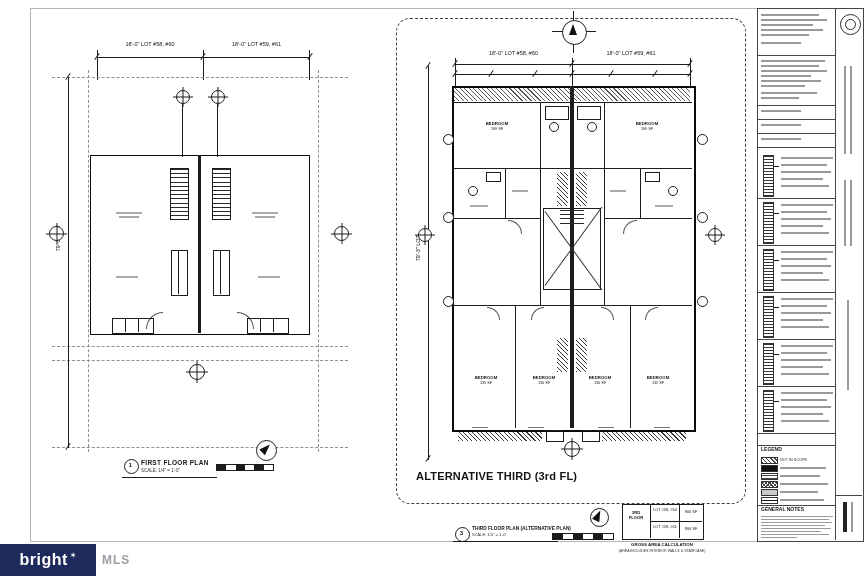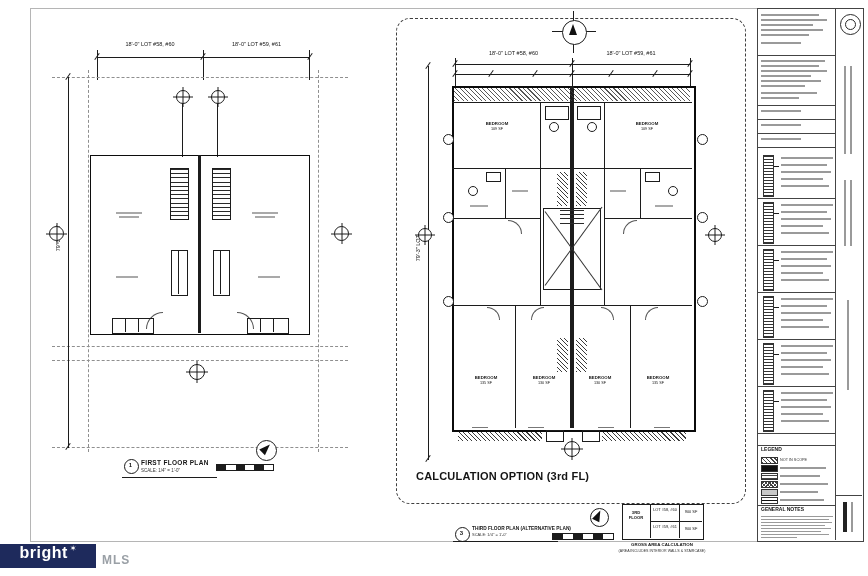--- a/index.html
+++ b/index.html
@@ -255,21 +255,21 @@
 
     <div class="bub" style="left:443px;top:134px;width:9px;height:9px"></div>
     <div class="bub" style="left:443px;top:212px;width:9px;height:9px"></div>
     <div class="bub" style="left:443px;top:296px;width:9px;height:9px"></div>
     <div class="bub" style="left:697px;top:134px;width:9px;height:9px"></div>
     <div class="bub" style="left:697px;top:212px;width:9px;height:9px"></div>
     <div class="bub" style="left:697px;top:296px;width:9px;height:9px"></div>
     <div class="bub ch" style="left:418px;top:228px;width:12px;height:12px"></div>
     <div class="bub ch" style="left:708px;top:228px;width:12px;height:12px"></div>
 
-    <div class="t" style="left:416px;top:470px;font-size:11px;font-weight:bold;letter-spacing:.2px">CALCULATION OPTION (3rd FL)</div>
+    <div class="t" style="left:416px;top:470px;font-size:11px;font-weight:bold;letter-spacing:.2px">ALTERNATIVE THIRD (3rd FL)</div>
 
     <div class="bub" style="left:455px;top:527px;width:13px;height:13px"></div>
     <div class="t tc" style="left:455px;top:530px;width:13px;font-size:6px;font-weight:bold">3</div>
     <div class="t" style="left:472px;top:526px;font-size:4.8px;font-weight:bold">THIRD FLOOR PLAN (ALTERNATIVE PLAN)</div>
     <div class="t" style="left:472px;top:533px;font-size:4px;color:#333">SCALE: 1/4" = 1'-0"</div>
     <div class="ln" style="left:453px;top:541px;width:105px;height:1px"></div>
 
     <div class="bub" style="left:590px;top:508px;width:17px;height:17px"></div>
     <div class="ntri" style="left:594px;top:510px;transform:rotate(25deg)"></div>
     <div class="scalebar" style="left:552px;top:533px;width:60px">
@@ -411,20 +411,20 @@
     <div class="nb" style="left:850px;top:66px;width:1.5px;height:88px"></div>
     <div class="nb" style="left:844px;top:180px;width:1.5px;height:66px"></div>
     <div class="nb" style="left:850px;top:180px;width:1.5px;height:66px"></div>
     <div class="nb" style="left:847px;top:300px;width:1.5px;height:90px"></div>
     <div class="gln" style="left:835px;top:495px;width:27px;height:1px"></div>
     <div class="ln" style="left:843px;top:502px;width:4px;height:30px;background:#222"></div>
     <div class="nb" style="left:851px;top:502px;width:1.5px;height:30px"></div>
   </div>
 
   <div style="position:absolute;left:0;top:544px;width:868px;height:32px">
-    <div style="position:absolute;left:0;top:0;width:96px;height:24px;background:#1e2a5c;display:flex;align-items:flex-start;justify-content:center">
+    <div style="position:absolute;left:0;top:0;width:96px;height:32px;background:#1e2a5c;display:flex;align-items:center;justify-content:center">
       <span style="color:#fff;font-weight:bold;font-size:16px;letter-spacing:.5px">bright</span>
       <span style="color:#fff;font-size:8px;margin-left:2px;margin-bottom:9px">✶</span>
     </div>
     <span style="position:absolute;left:102px;top:9px;font-size:12px;font-weight:bold;color:#9aa0a6;letter-spacing:1px">MLS</span>
   </div>
 
 </div>
 
 </body></html>

